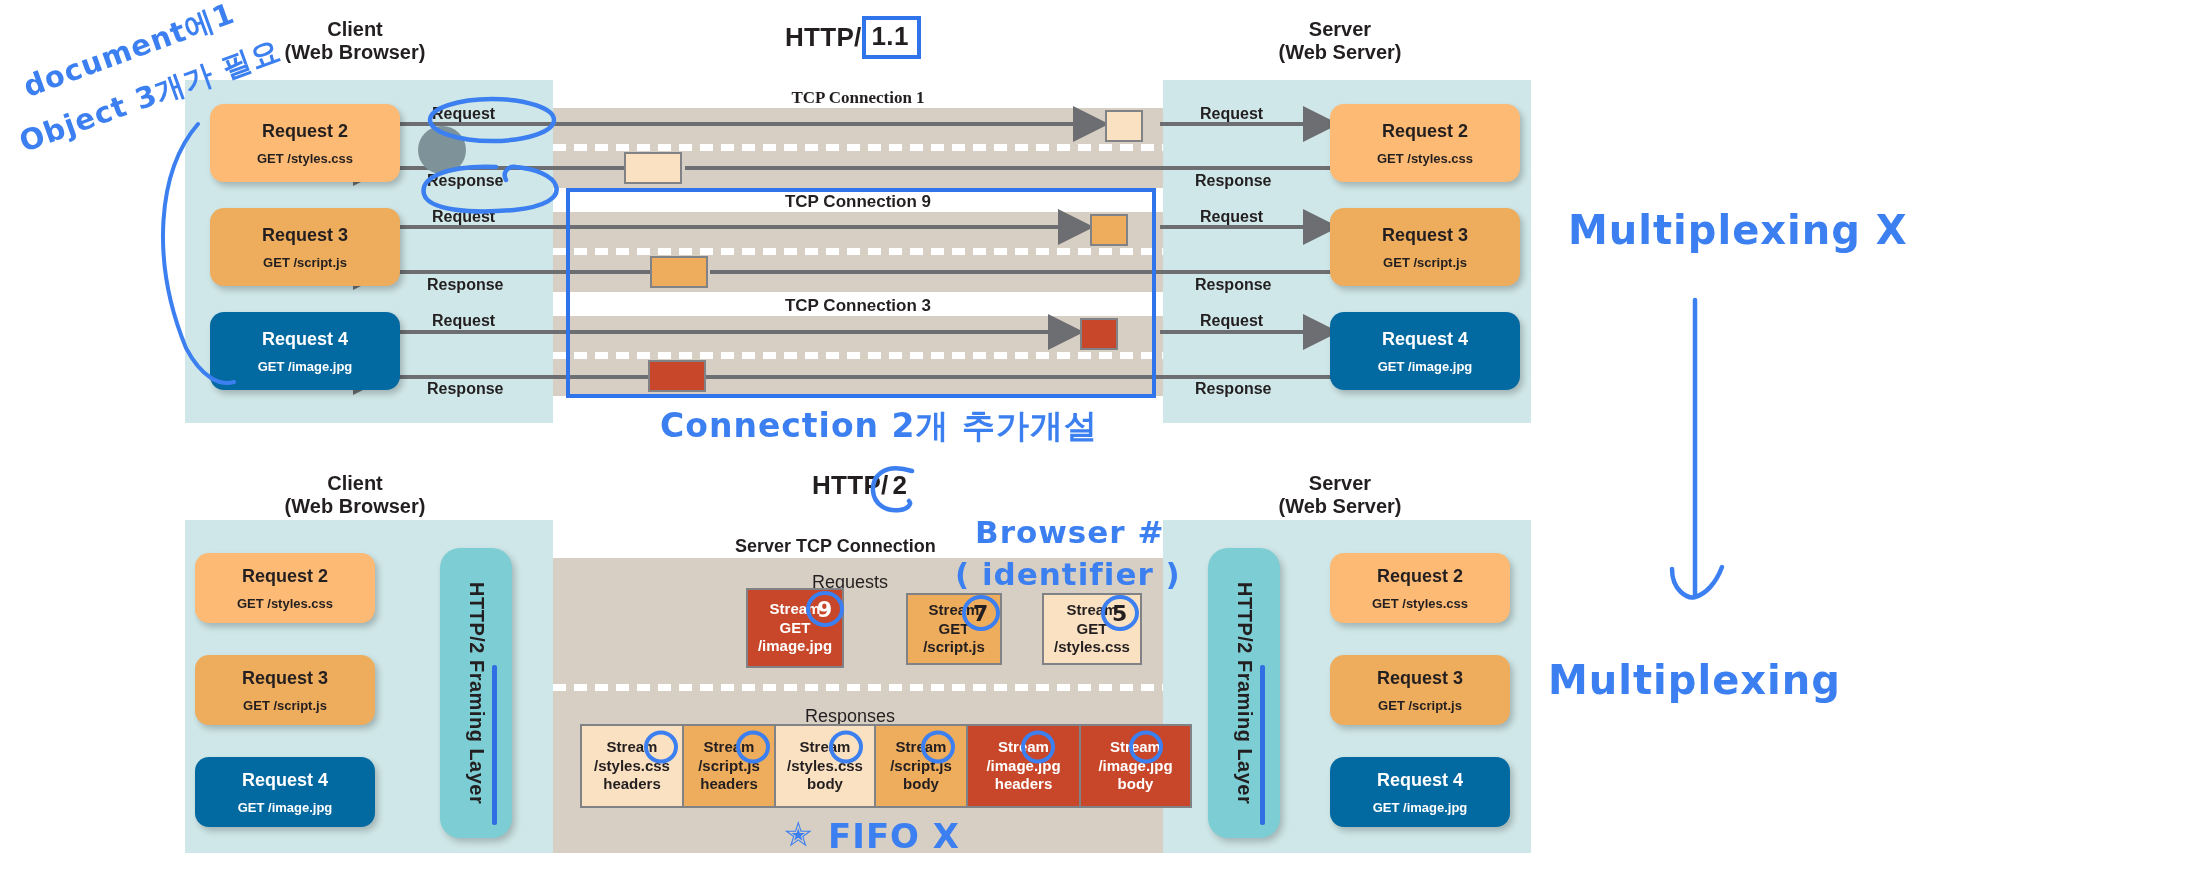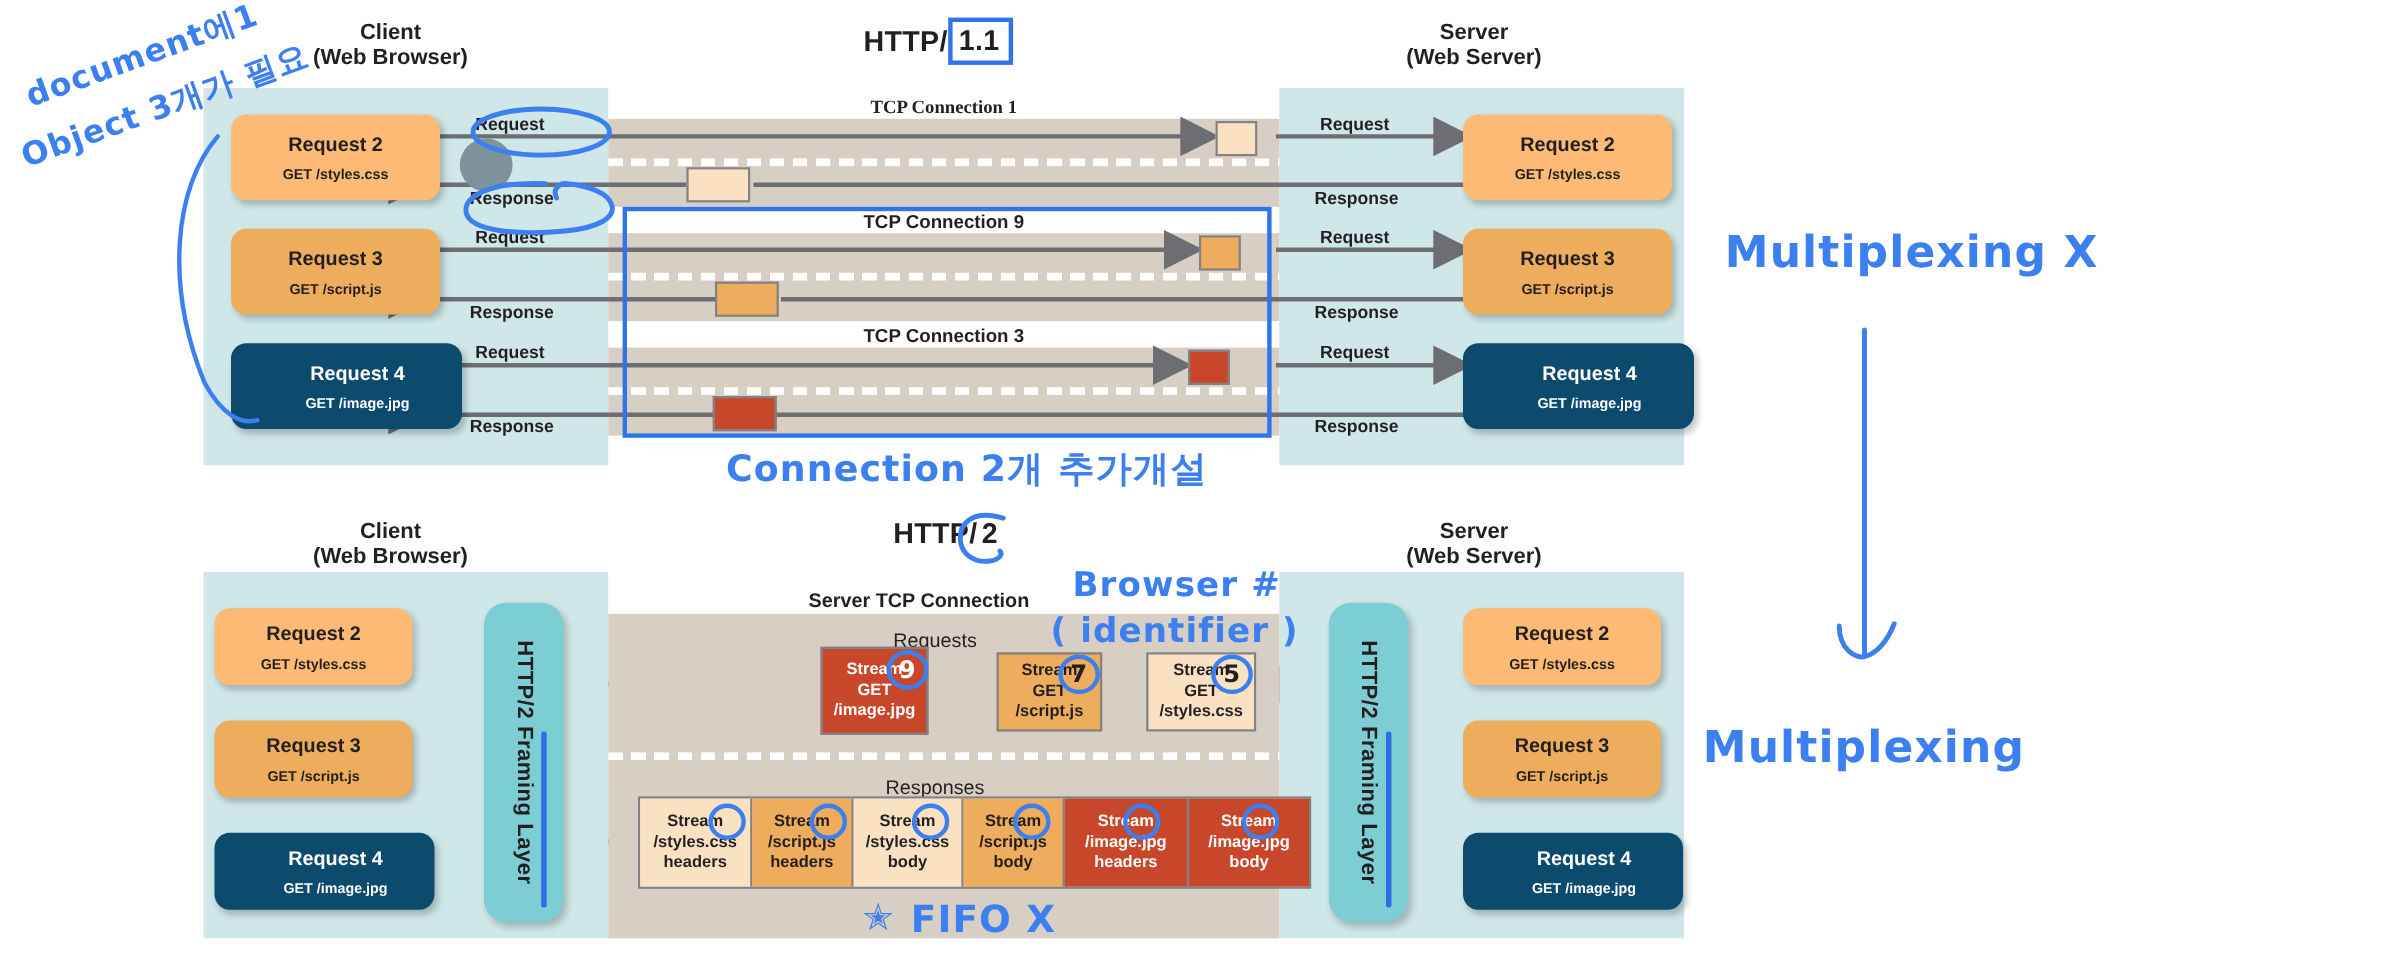--- a/index.html
+++ b/index.html
@@ -14,21 +14,21 @@
   .rr{font-size:16px;font-weight:600;color:#231f20;white-space:nowrap;}
   .small-ttl{font-weight:700;font-size:18px;color:#231f20;}
   .reqresp-ttl{font-size:18px;color:#231f20;text-align:center;font-weight:500;}
   
   .card{border-radius:14px;display:flex;flex-direction:column;align-items:center;
         justify-content:center;box-shadow:3px 4px 6px rgba(0,0,0,.22);}
   .card .l1{font-size:18px;font-weight:700;margin-bottom:9px;}
   .card .l2{font-size:13px;font-weight:700;}
   .c-cream{background:#fdba74;color:#231f20;}
   .c-orange{background:#eeac5d;color:#231f20;}
-  .c-red{background:#0c4a6e;color:#ffffff;padding-left:20px;}
+  .c-red{background:#0369a1;color:#ffffff;}
   
   .band{background:#d8cfc4;}
   .dashrow{height:7px;
     background-image:repeating-linear-gradient(to right,#ffffff 0 13px,transparent 13px 21px);}
   .pkt{border:2px solid #808285;box-sizing:border-box;}
   .p-cream{background:#fae1c2;}
   .p-orange{background:#eeac5d;}
   .p-red{background:#c8472a;}
   
   .framing{background:#7dcdd4;border-radius:20px;box-shadow:3px 4px 7px rgba(0,0,0,.22);

